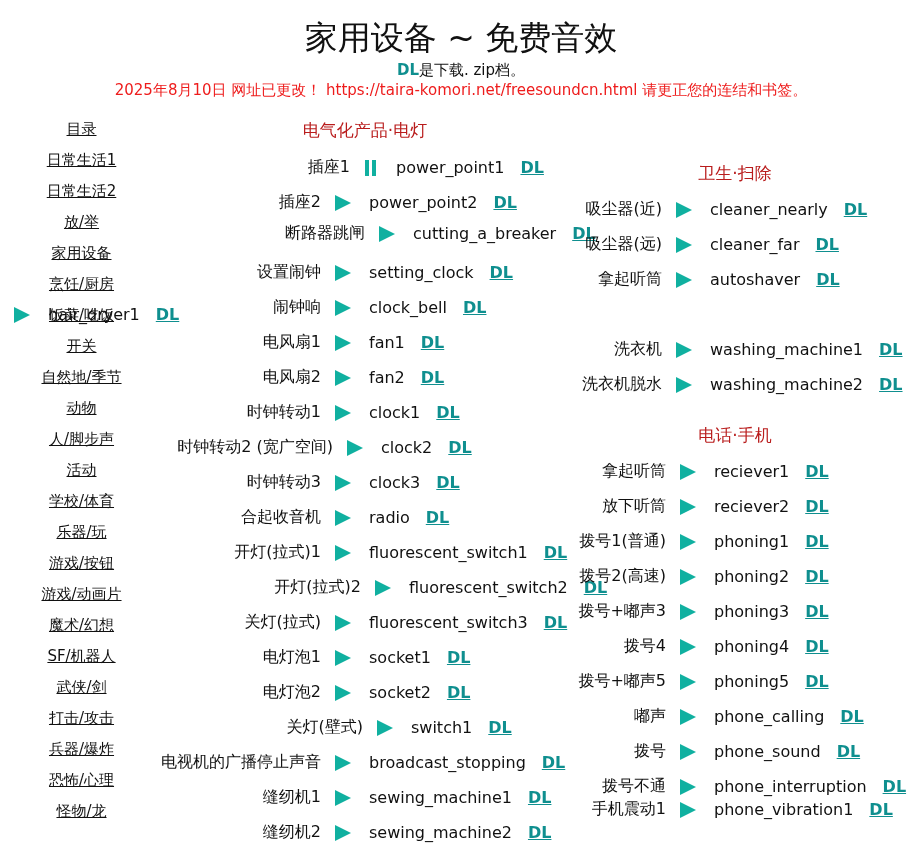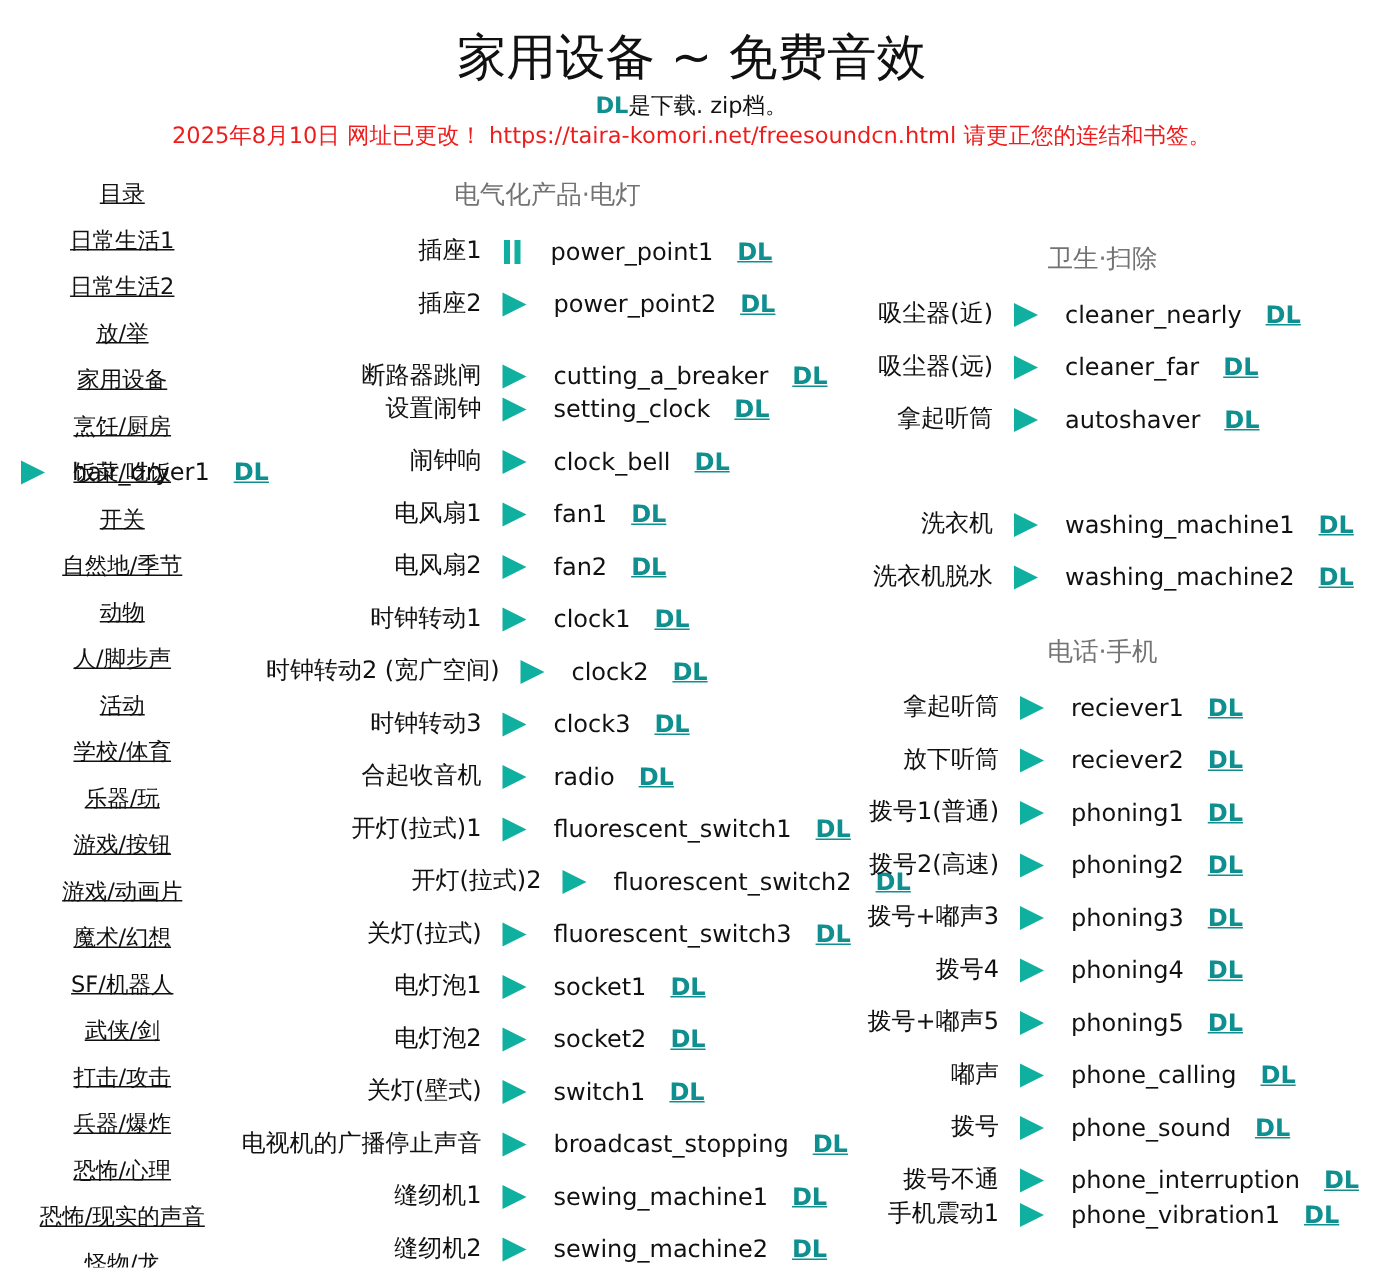--- a/index.html
+++ b/index.html
@@ -8,21 +8,21 @@
   .title { position:absolute; top:18px; left:0; width:922px; text-align:center;
            font-size:33px; line-height:40px; color:#111; }
   .subtitle { position:absolute; top:60px; left:0; width:922px; text-align:center;
               font-size:15px; line-height:20px; }
   .subtitle .dl { color:#0f8f8f; font-weight:bold; }
   .notice { position:absolute; top:80px; left:0; width:922px; text-align:center;
             font-size:15px; line-height:20px; color:#ee1c1c; }
   .nav { position:absolute; top:116px; left:0; width:163px; }
   .nav a { display:block; text-align:center; font-size:15px; height:31px; line-height:26px;
            color:#111; text-decoration:underline; cursor:pointer; }
-  .sec-title { position:absolute; font-size:17px; line-height:22px; color:#737373; text-align:center; }
+  .sec-title { position:absolute; font-size:17px; line-height:22px; color:#b91c1c; text-align:center; }
   .row { position:absolute; height:35px; display:flex; align-items:center; font-size:16px; }
   .lbl { text-align:right; color:#111; white-space:nowrap; }
   .play { width:14px; height:16px; margin:0 14px 0 14px; display:inline-block; flex:none; position:relative; cursor:pointer; }
   .play.tri { width:0; height:0; border-top:8px solid transparent; border-bottom:8px solid transparent; border-left:16px solid #10b0a0; }
   .play.pause::before, .play.pause::after { content:""; position:absolute; top:0; width:4px; height:16px; background:#10b0a0; }
   .play.pause::before { left:1px; } .play.pause::after { left:8px; }
   .name { color:#111; white-space:nowrap; margin-left:4px; }
   .dl-link { color:#0f8f8f; font-weight:bold; text-decoration:underline; margin-left:16px; cursor:pointer; white-space:nowrap; }
 </style>
 </head>
@@ -50,39 +50,38 @@
     <a>学校/体育</a>
     <a>乐器/玩</a>
     <a>游戏/按钮</a>
     <a>游戏/动画片</a>
     <a>魔术/幻想</a>
     <a>SF/机器人</a>
     <a>武侠/剑</a>
     <a>打击/攻击</a>
     <a>兵器/爆炸</a>
     <a>恐怖/心理</a>
-    <a>恐怖/现实的声音</a>
     <a>怪物/龙</a>
   </nav>
 
 <div class="sec-title" style="left:280px; top:119px; width:170px;">电气化产品·电灯</div>
 <div id="sec-electric">
     <div class="row" style="top: 150px; left: 0px;">
-      <span class="lbl" style="width: 321px;">插座1</span>
+      <span class="lbl" style="width: 321px; padding-left: 29px;">插座1</span>
       <span class="play pause"></span>
       <span class="name">power_point1</span>
       <a class="dl-link">DL</a>
     </div>
     <div class="row" style="top: 185px; left: 0px;">
       <span class="lbl" style="width: 321px;">插座2</span>
       <span class="play tri"></span>
       <span class="name">power_point2</span>
       <a class="dl-link">DL</a>
     </div>
-    <div class="row" style="top: 233px; left: 0px;">
+    <div class="row" style="top: 216px; left: 0px; padding-left: 44px;">
       <span class="lbl" style="width: 321px;">断路器跳闸</span>
       <span class="play tri"></span>
       <span class="name">cutting_a_breaker</span>
       <a class="dl-link">DL</a>
     </div>
     <div class="row" style="top: 255px; left: 0px;">
       <span class="lbl" style="width: 321px;">设置闹钟</span>
       <span class="play tri"></span>
       <span class="name">setting_clock</span>
       <a class="dl-link">DL</a>
@@ -153,21 +152,21 @@
       <span class="name">socket1</span>
       <a class="dl-link">DL</a>
     </div>
     <div class="row" style="top: 675px; left: 0px;">
       <span class="lbl" style="width: 321px;">电灯泡2</span>
       <span class="play tri"></span>
       <span class="name">socket2</span>
       <a class="dl-link">DL</a>
     </div>
     <div class="row" style="top: 710px; left: 0px;">
-      <span class="lbl" style="width: 321px;">关灯(壁式)</span>
+      <span class="lbl" style="width: 321px; padding-left: 42px;">关灯(壁式)</span>
       <span class="play tri"></span>
       <span class="name">switch1</span>
       <a class="dl-link">DL</a>
     </div>
     <div class="row" style="top: 745px; left: 0px;">
       <span class="lbl" style="width: 321px;">电视机的广播停止声音</span>
       <span class="play tri"></span>
       <span class="name">broadcast_stopping</span>
       <a class="dl-link">DL</a>
     </div>

